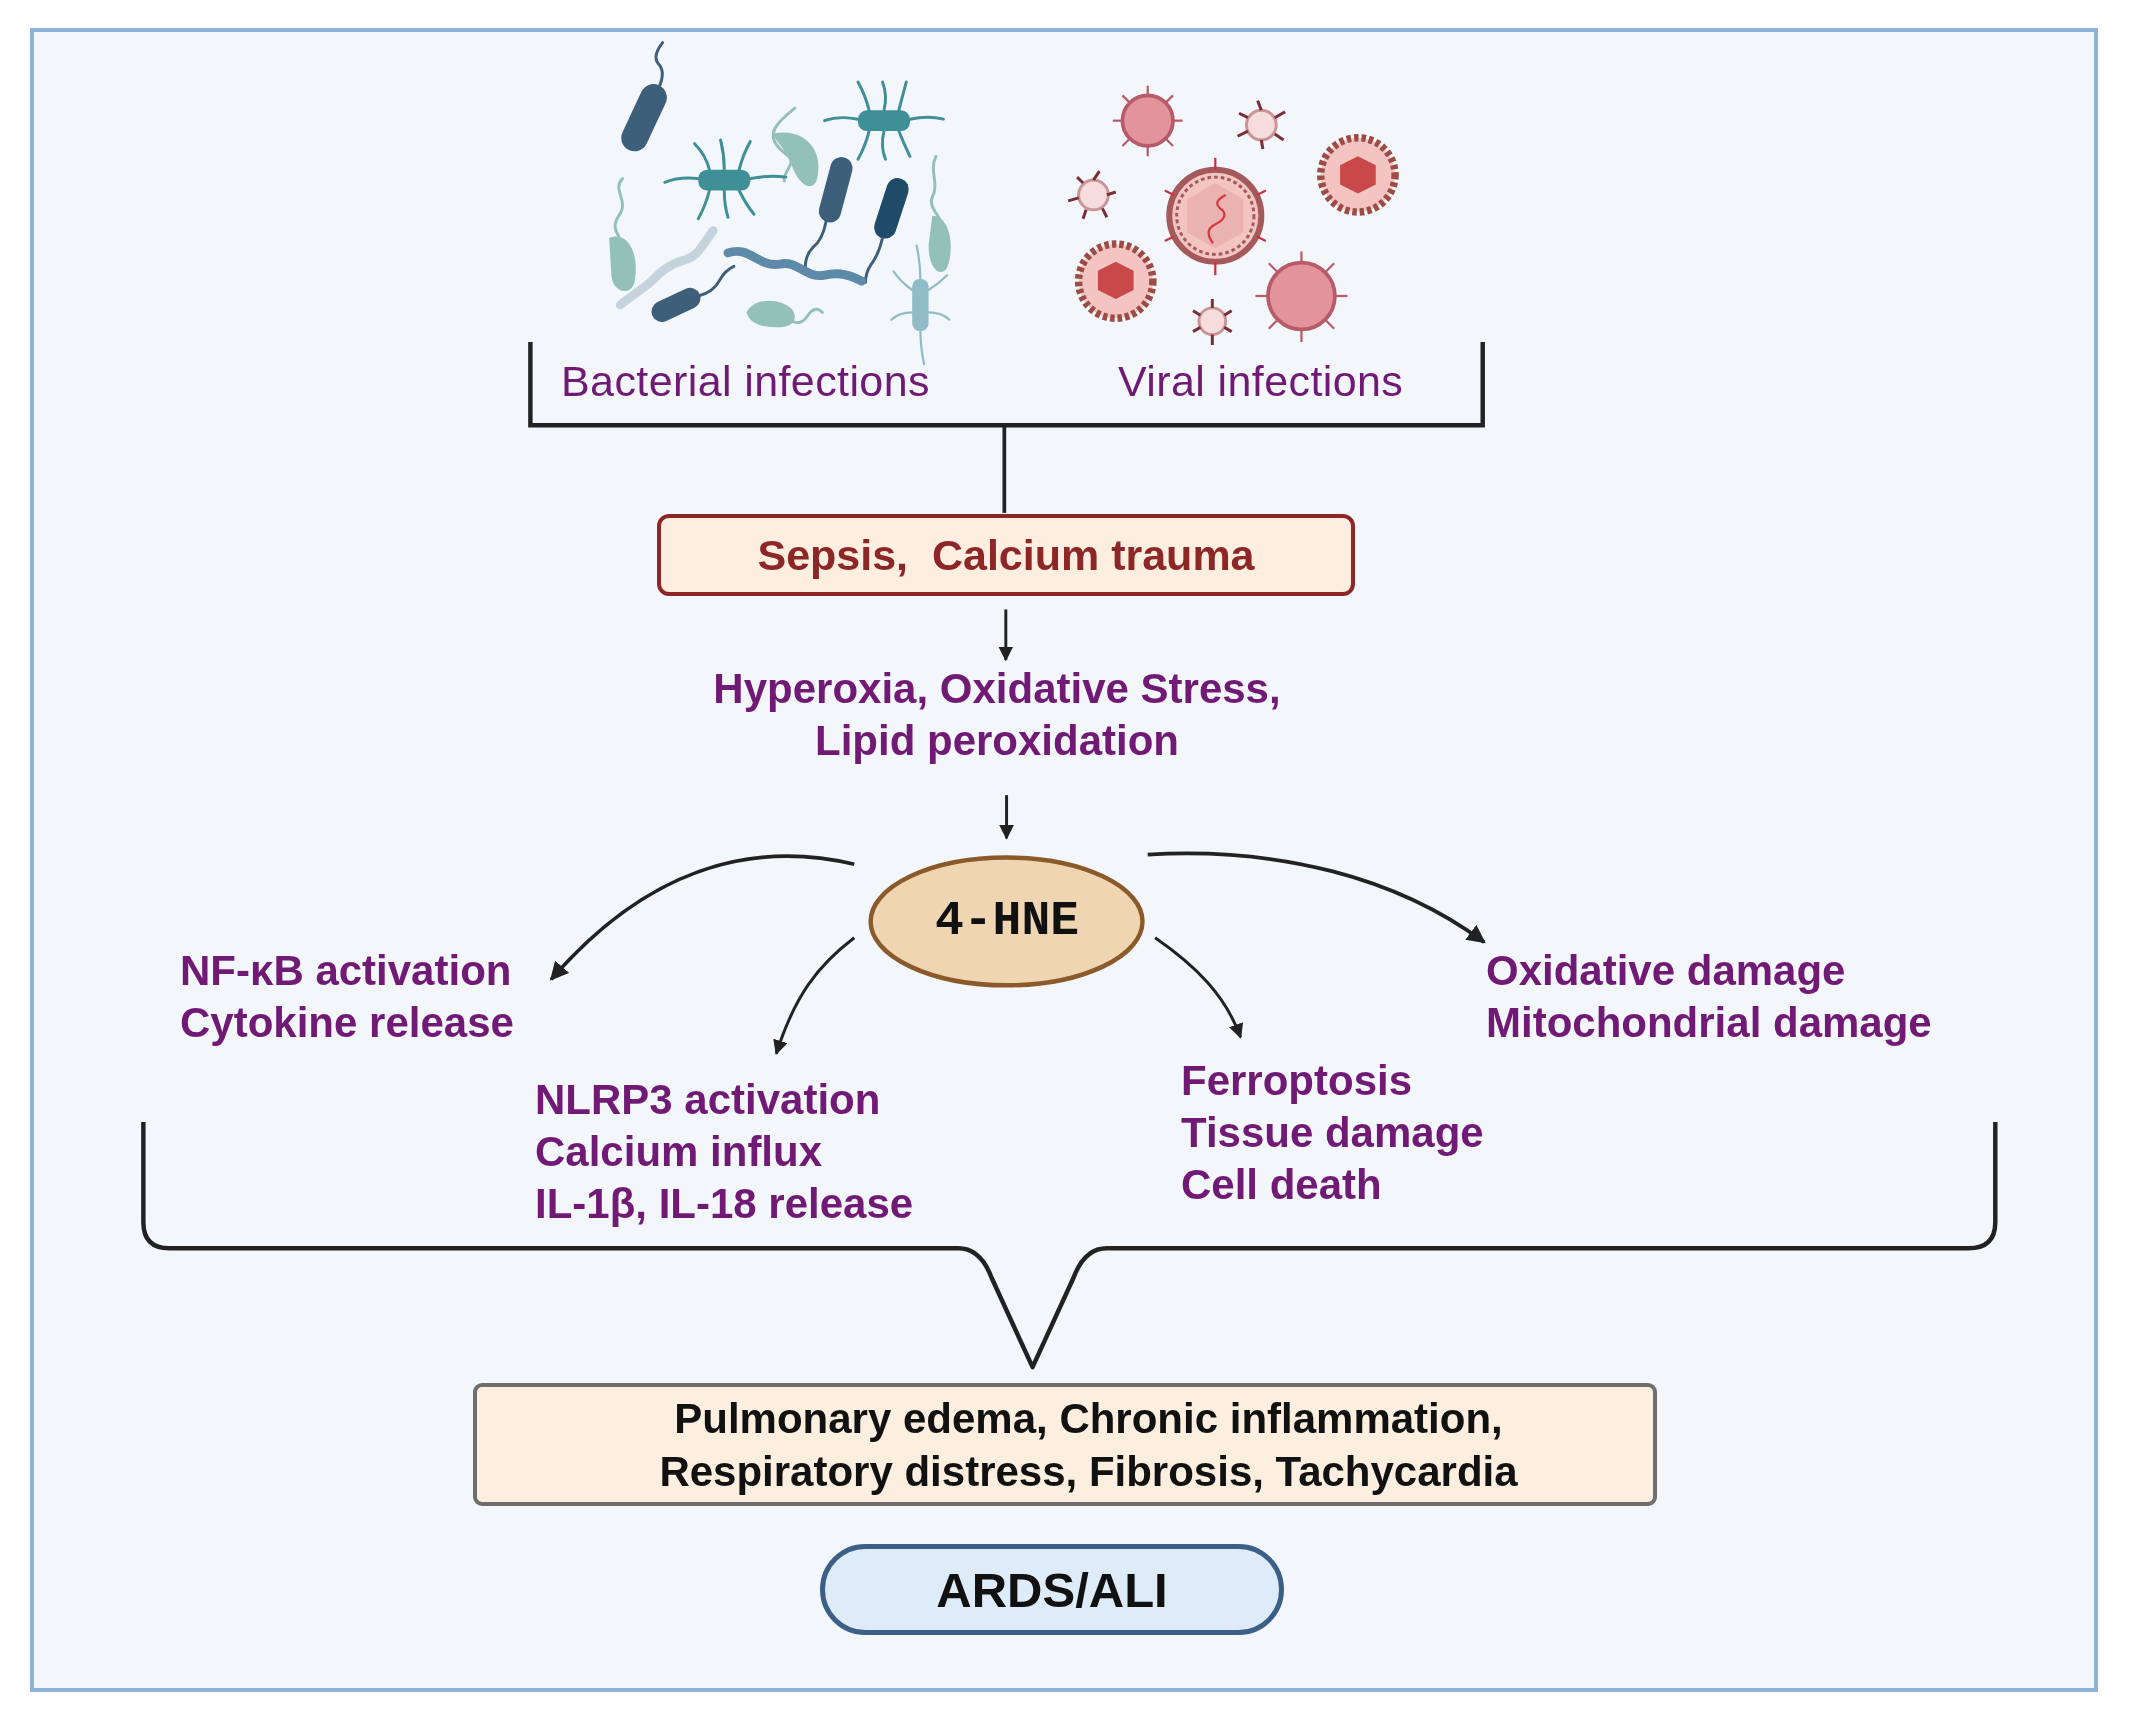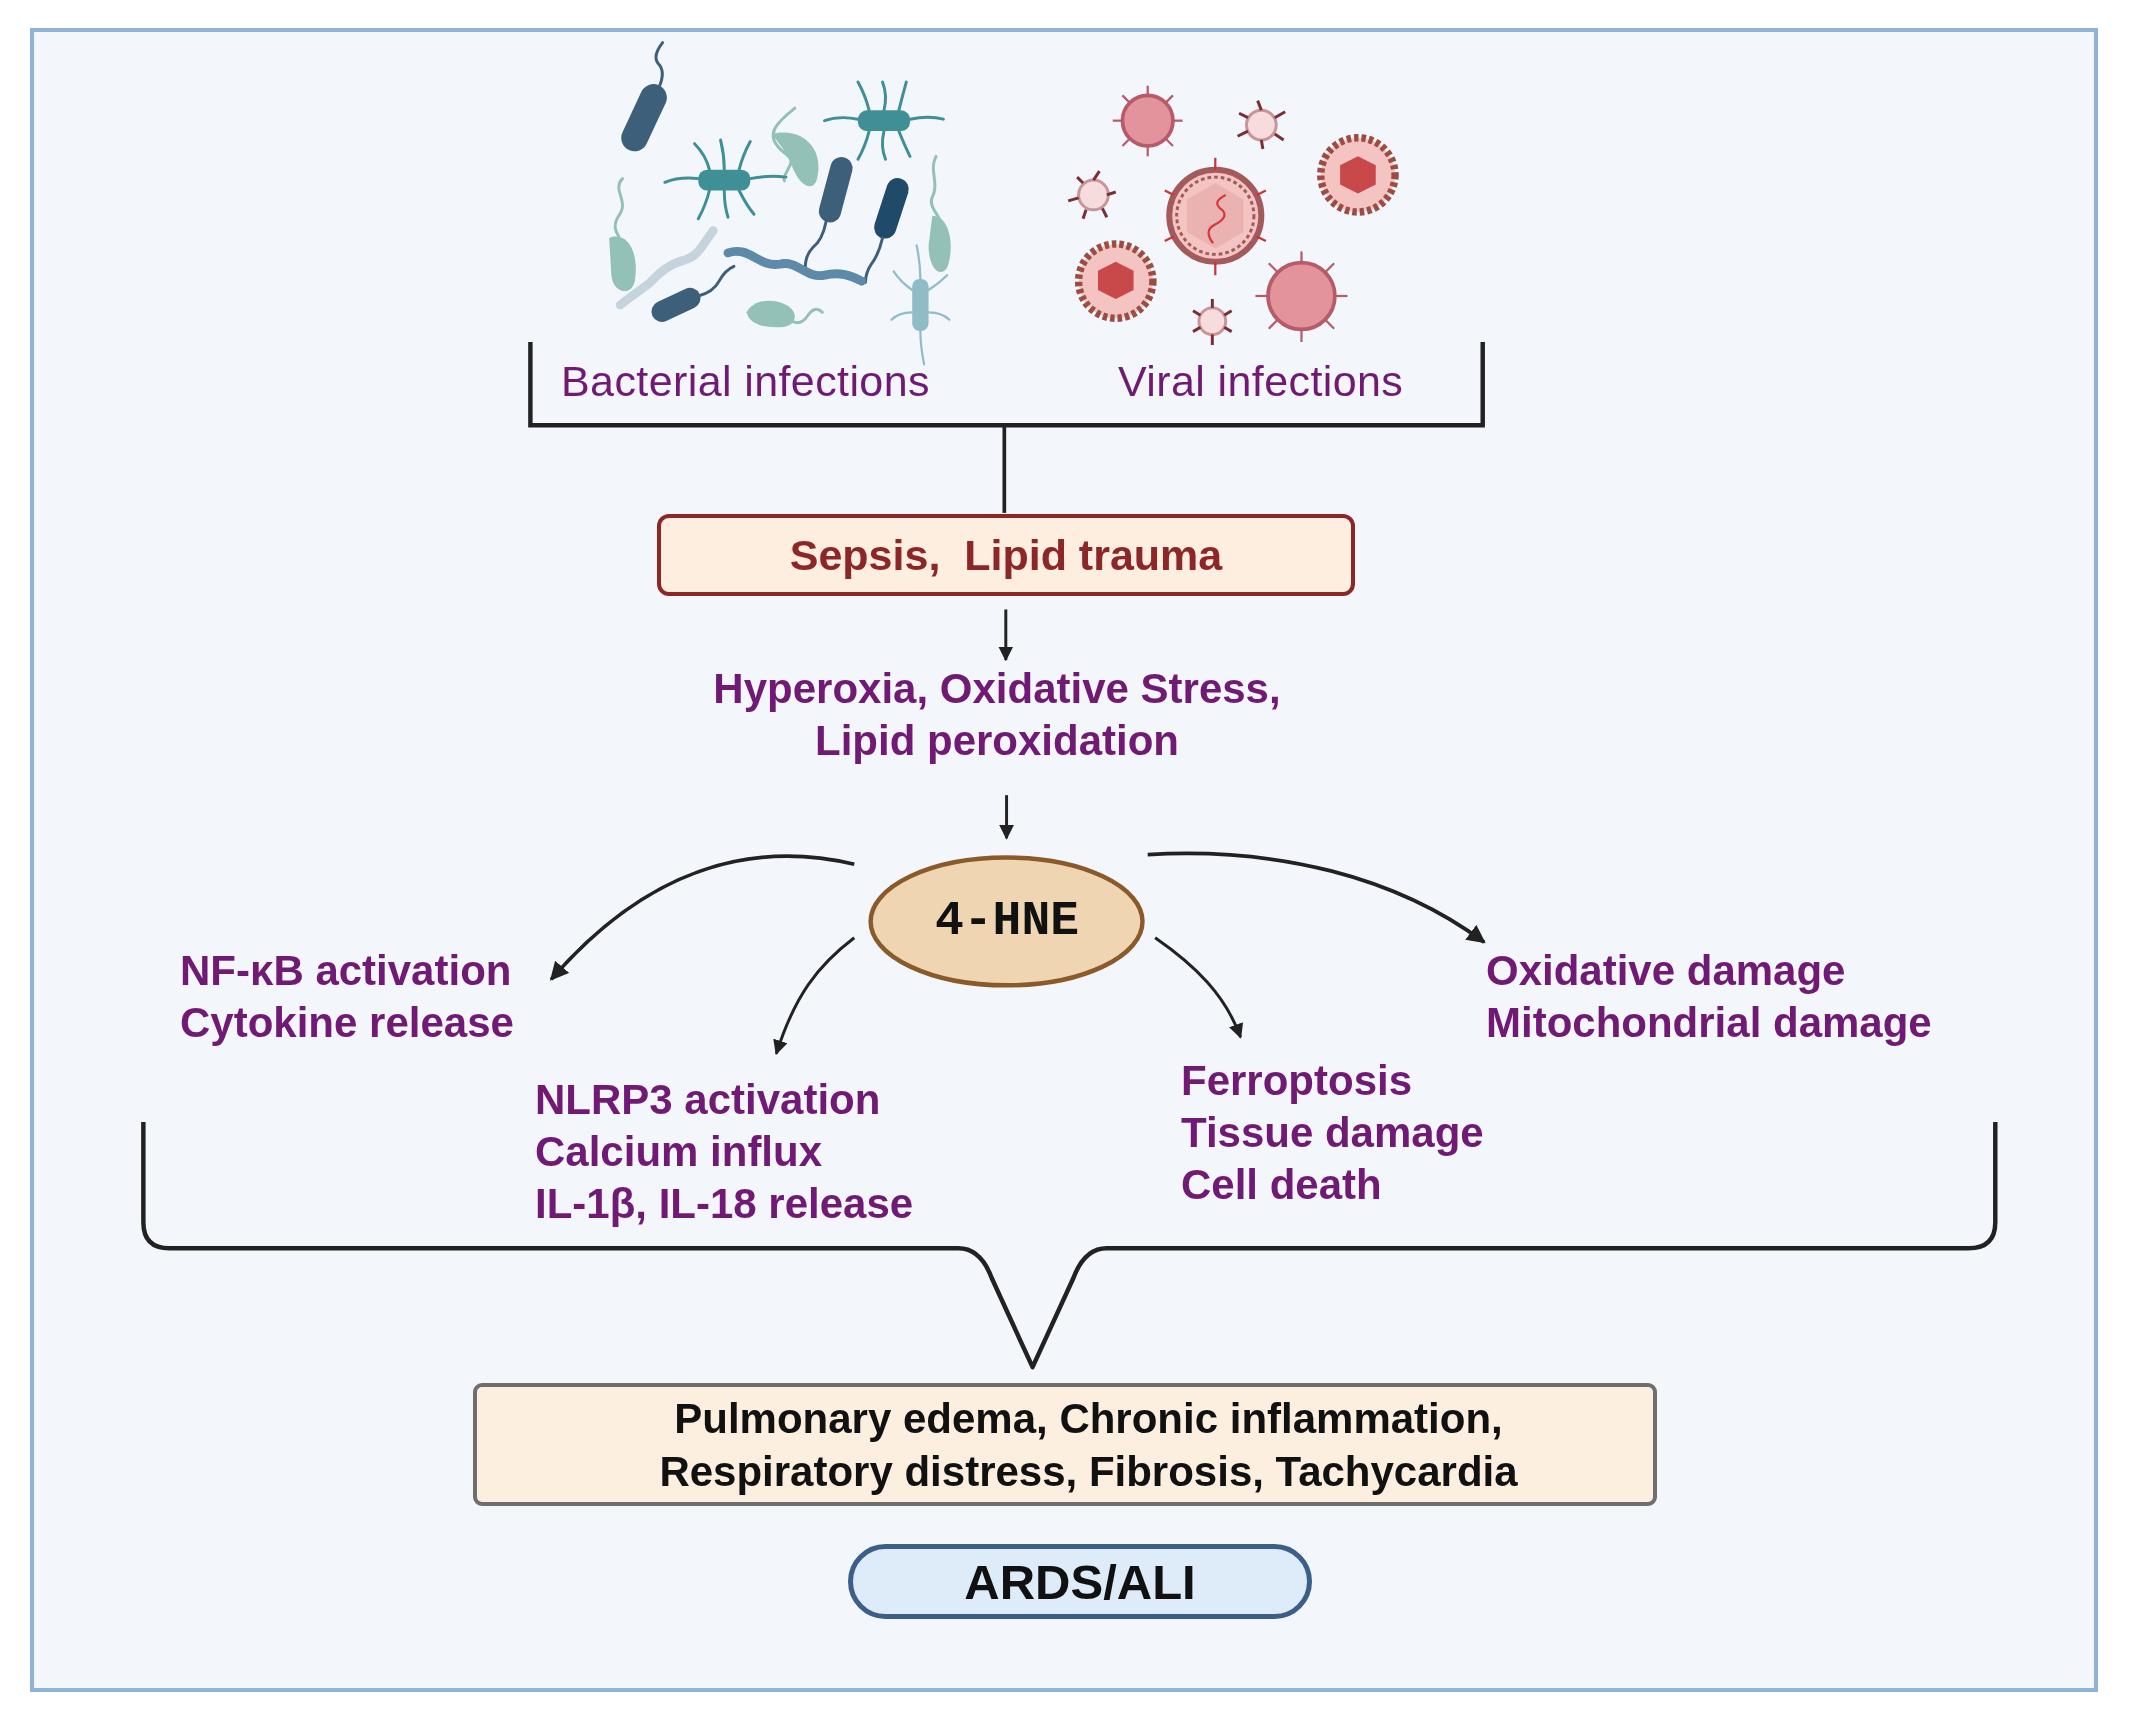--- a/index.html
+++ b/index.html
@@ -13,21 +13,21 @@
   .bold { font-family: "Liberation Sans", sans-serif; font-size: 42px; font-weight: 700; line-height: 52px; }
   .center { text-align: center; transform: translateX(-50%); }
   #sepsis-box { position: absolute; left: 657px; top: 514px; width: 698px; height: 82px;
                 box-sizing: border-box; border: 4.5px solid #8d2626; border-radius: 12px;
                 background: #fdeee0; display: flex; align-items: center; justify-content: center; }
   #sepsis-box span { color: #8d2626; font-weight: 700; font-size: 43px; white-space: pre; }
   #outcome-box { position: absolute; left: 473px; top: 1383px; width: 1184px; height: 123px;
                  box-sizing: border-box; border: 4.5px solid #6e6e6e; border-radius: 9px;
                  background: #fdefdf; display: flex; flex-direction: column; align-items: center; justify-content: center; padding-left: 47px; }
   #outcome-box span { font-weight: 700; font-size: 42px; line-height: 53px; color: #111; white-space: nowrap; }
-  #ards-pill { position: absolute; left: 848px; top: 1544px; width: 464px; height: 75px;
+  #ards-pill { position: absolute; left: 820px; top: 1544px; width: 464px; height: 91px;
                box-sizing: border-box; border: 5.2px solid #3b5f86; border-radius: 48px;
                background: #deebf8; display: flex; align-items: center; justify-content: center; }
   #ards-pill span { font-weight: 700; font-size: 49px; color: #111; }
   #hne-label { position: absolute; left: 1007px; top: 921px; transform: translate(-50%, -50%);
                font-weight: 700; font-size: 48px; color: #111; white-space: nowrap; font-family: Liberation Mono, monospace; }
 </style>
 </head>
 <body>
 
 <div id="frame"></div>
@@ -188,21 +188,21 @@
   <path d="M1555,1262 C1610,1300 1650,1340 1670,1396" fill="none" stroke="#222" stroke-width="4" marker-end="url(#ah)"></path>
   <path d="M1545,1150 C1720,1140 1880,1180 1998,1268" fill="none" stroke="#222" stroke-width="5" marker-end="url(#ah)"></path>
 
   <path d="M193,1510 L193,1645 Q193,1680 228,1680 L1290,1680 Q1320,1680 1335,1720 L1390,1840 L1445,1720 Q1460,1680 1490,1680 L2650,1680 Q2686,1680 2686,1645 L2686,1510" fill="none" stroke="#222" stroke-width="6" stroke-linejoin="round"></path>
 </svg>
 
 <div class="txt plain" style="left:561px; top:357px;">Bacterial infections</div>
 <div class="txt plain" style="left:1118px; top:357px;">Viral infections</div>
 
 <div id="sepsis-box">
-  <span>Sepsis,  Lipid trauma</span>
+  <span>Sepsis,  Calcium trauma</span>
 </div>
 
 <div class="txt bold center" style="left:997px; top:663px;">
   <div>Hyperoxia, Oxidative Stress,</div>
   <div>Lipid peroxidation</div>
 </div>
 
 <div id="hne-label">4-HNE</div>
 
 <div class="txt bold" style="left:180px; top:945px;">

